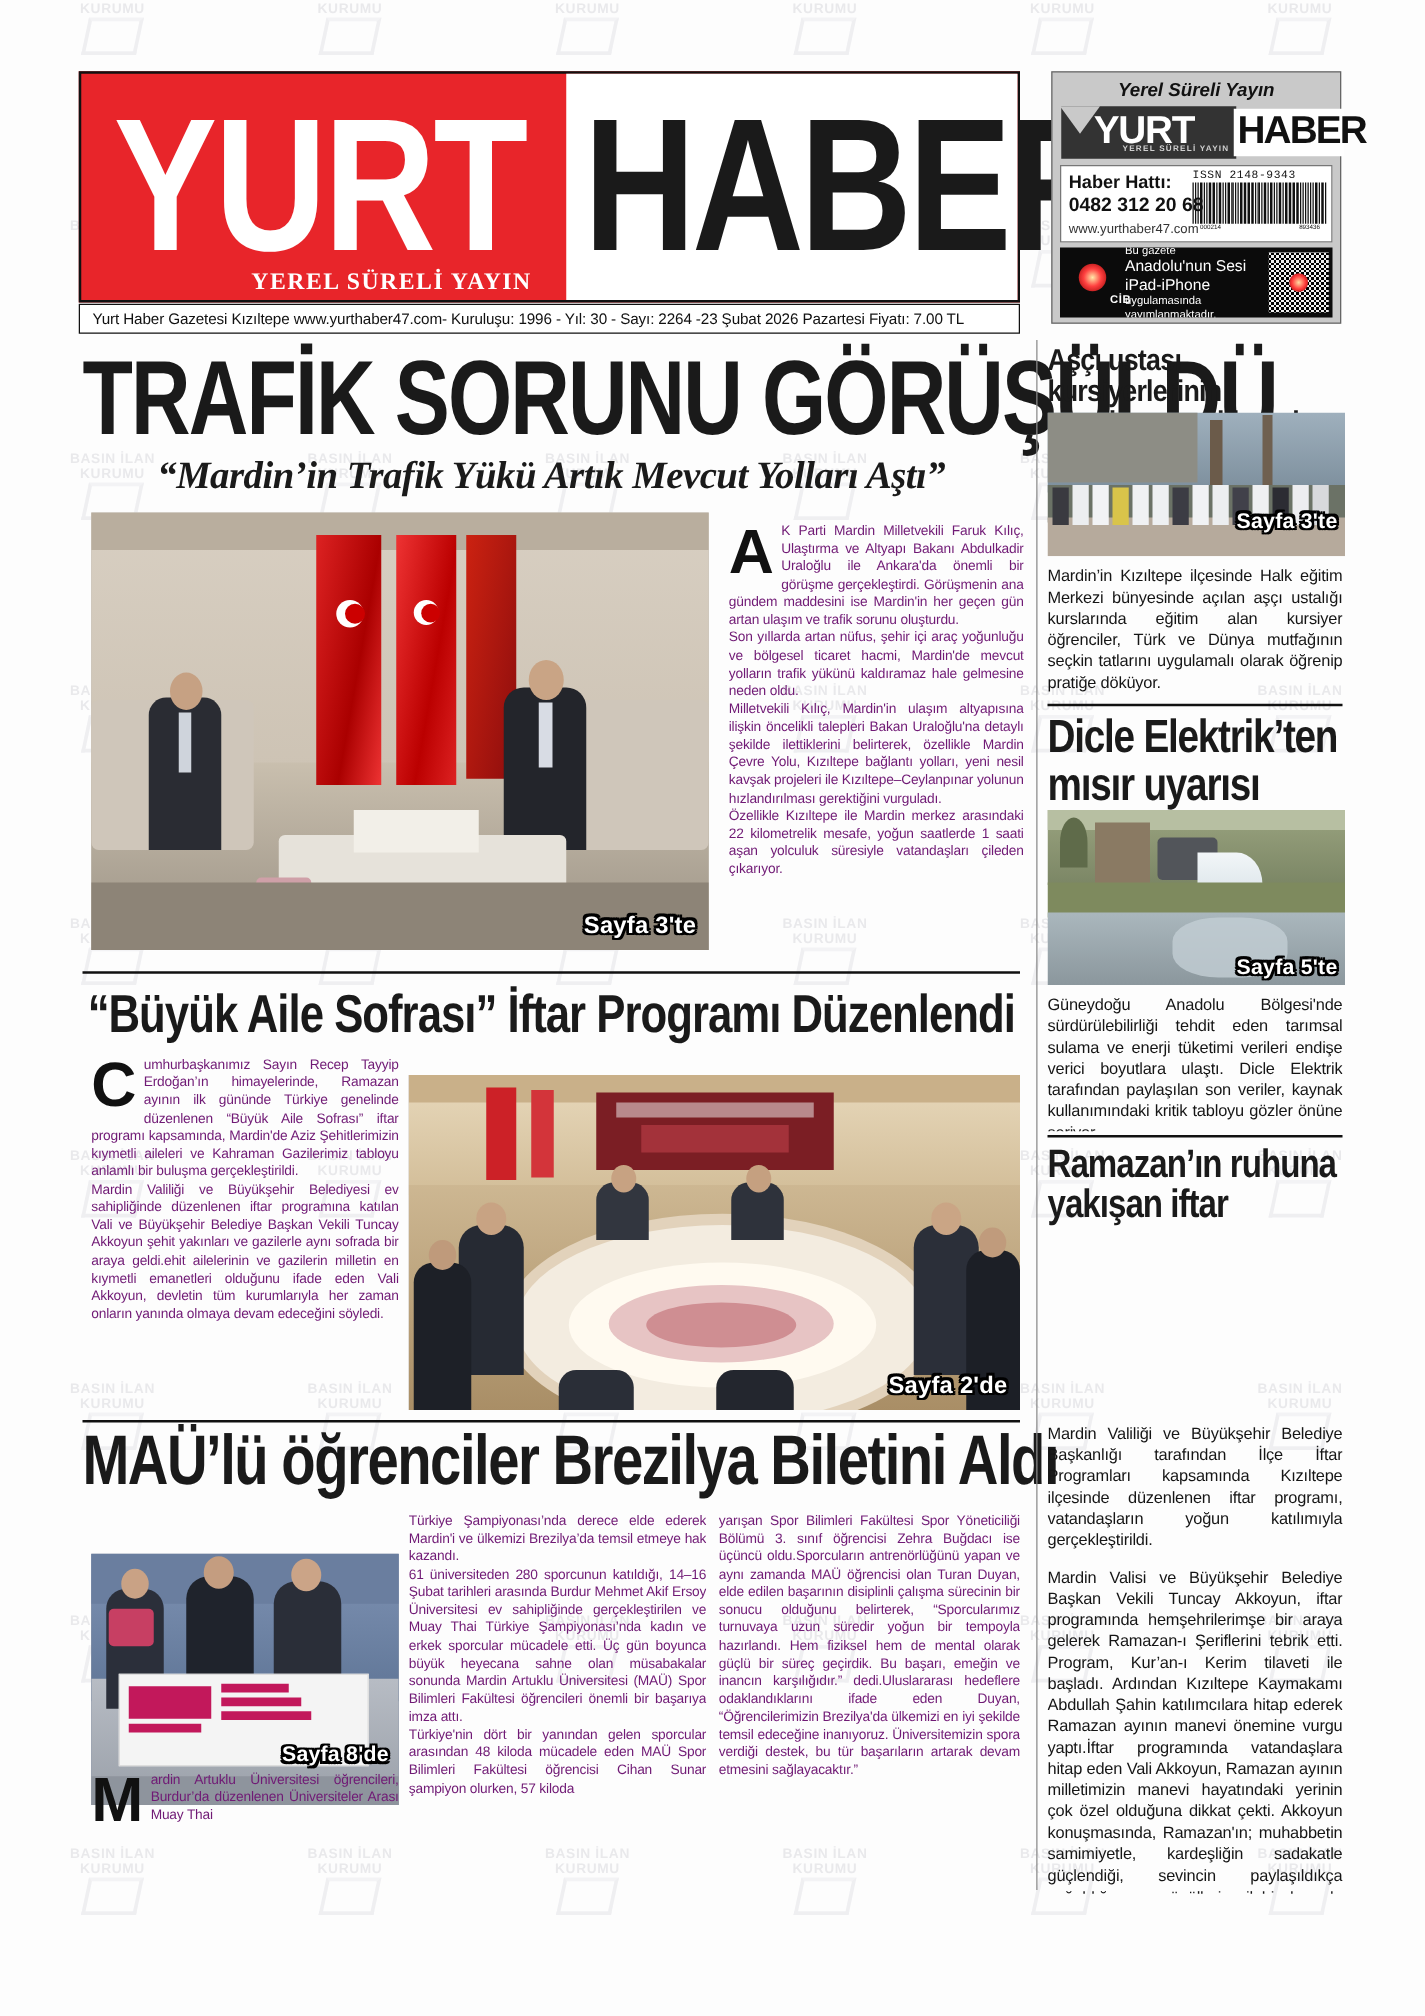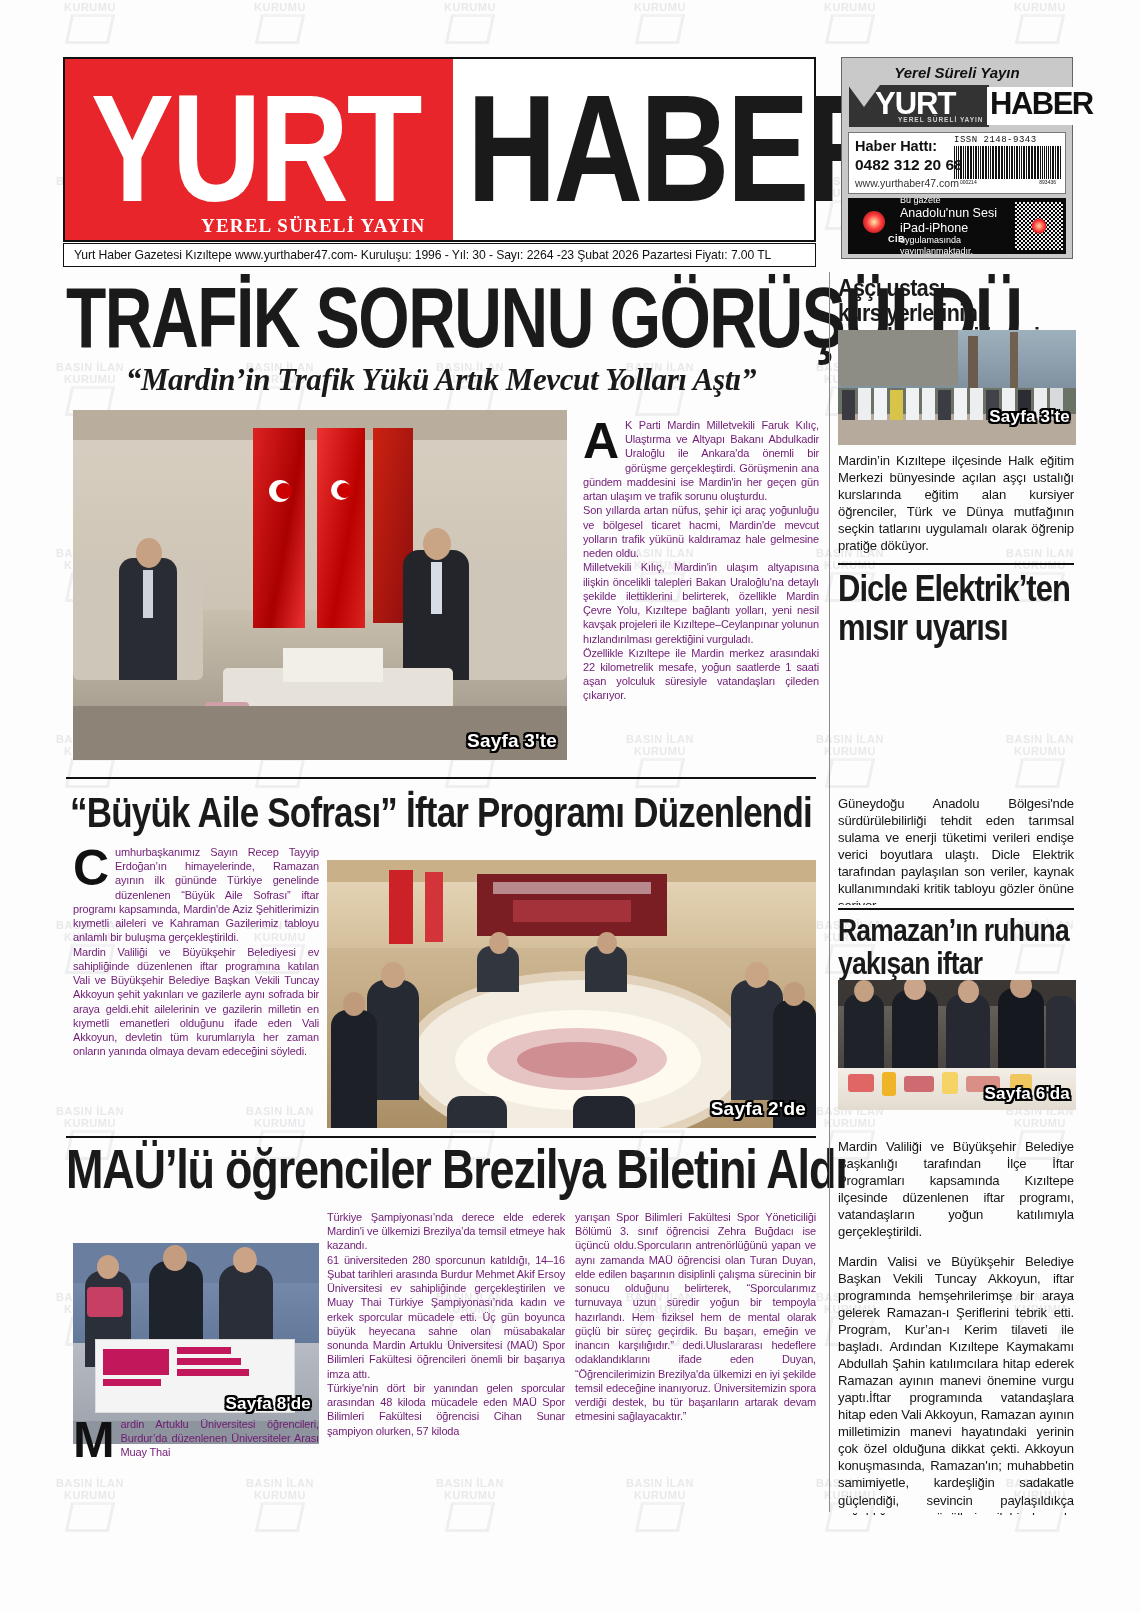--- a/index.html
+++ b/index.html
@@ -758,43 +758,34 @@
     <div class="ph" style="left:164px;top:58px;width:13px;height:32px;background:#eff0f2;"></div>
     <div class="ph" style="left:180px;top:60px;width:13px;height:30px;background:#2c2c33;"></div>
     <div class="ph" style="left:196px;top:58px;width:13px;height:32px;background:#ededf0;"></div>
     <div class="ph" style="left:212px;top:58px;width:13px;height:32px;background:#d8d9dc;"></div>
     <div class="sayfa-tag" style="right:6px; bottom:18px; font-size:17px;">Sayfa 3'te</div>
   </div>
   <div class="rr-text" style="top:452px; height:108px; overflow:hidden;">Mardin’in Kızıltepe ilçesinde Halk eğitim Merkezi bünyesinde açılan aşçı ustalığı kurslarında eğitim alan kursiyer öğrenciler, Türk ve Dünya mutfağının seçkin tatlarını uygulamalı olarak öğrenip pratiğe döküyor.</div>
   <div class="rule" style="left:838px; top:563px; width:236px; height:2px;"></div>
 
   <div class="rr-hl" style="top:570px; width:240px; font-size:31px; transform:scaleY(1.2); letter-spacing:-1px;">Dicle Elektrik’ten mısır uyarısı</div>
+  <div class="rr-photo" style="top:648px; width:238px; height:140px;">
+    <div class="ph" style="left:0;top:0;width:238px;height:60px;background:linear-gradient(#9aa37f,#7b8665);"></div>
+    <div class="ph" style="left:0;top:0;width:238px;height:16px;background:#b7bfa2;"></div>
+    <div class="ph" style="left:10px;top:6px;width:22px;height:40px;background:#5f6b4a;border-radius:50% 50% 0 0;"></div>
+    <div class="ph" style="left:38px;top:10px;width:44px;height:54px;background:#8a7a63;"></div>
+    <div class="ph" style="left:88px;top:22px;width:48px;height:34px;background:#52555a;border-radius:4px;"></div>
+    <div class="ph" style="left:120px;top:34px;width:52px;height:64px;background:linear-gradient(#f2f6f8,#c9d6dd);border-radius:0 40% 40% 0;"></div>
+    <div class="ph" style="left:0;top:58px;width:238px;height:28px;background:#7e8a5e;"></div>
+    <div class="ph" style="left:0;top:82px;width:238px;height:58px;background:linear-gradient(#aab7bd,#8b979d);"></div>
+    <div class="ph" style="left:100px;top:86px;width:92px;height:48px;background:#c3ced4;border-radius:40%;opacity:.8;"></div>
+    <div class="sayfa-tag" style="right:6px; bottom:4px; font-size:17px;">Sayfa 5'te</div>
+  </div>
   <div class="rr-text" style="top:795px; height:110px; overflow:hidden;">Güneydoğu Anadolu Bölgesi'nde sürdürülebilirliği tehdit eden tarımsal sulama ve enerji tüketimi verileri endişe verici boyutlara ulaştı. Dicle Elektrik tarafından paylaşılan son veriler, kaynak kullanımındaki kritik tabloyu gözler önüne seriyor.</div>
   <div class="rule" style="left:838px; top:908px; width:236px; height:2px;"></div>
 
   <div class="rr-hl" style="top:915px; width:240px; font-size:26.5px; transform:scaleY(1.2); letter-spacing:-.8px;">Ramazan’ın ruhuna yakışan iftar</div>
-  <div class="rr-photo" style="top:980px; width:238px; height:130px;">
-    <div class="ph" style="left:0;top:0;width:238px;height:92px;background:linear-gradient(#6e6a62,#474441);"></div>
-    <div class="ph" style="left:0;top:0;width:238px;height:26px;background:#3a3734;"></div>
-    <div class="ph" style="left:6px;top:14px;width:40px;height:78px;background:#20222a;border-radius:14px 14px 0 0;"></div>
-    <div class="ph" style="left:16px;top:0px;width:20px;height:22px;border-radius:50%;background:#c4a083;"></div>
-    <div class="ph" style="left:54px;top:10px;width:46px;height:82px;background:#1b1d25;border-radius:16px 16px 0 0;"></div>
-    <div class="ph" style="left:66px;top:-4px;width:22px;height:24px;border-radius:50%;background:#caa58a;"></div>
-    <div class="ph" style="left:108px;top:14px;width:44px;height:78px;background:#262931;border-radius:16px 16px 0 0;"></div>
-    <div class="ph" style="left:120px;top:0px;width:21px;height:23px;border-radius:50%;background:#c8a286;"></div>
-    <div class="ph" style="left:160px;top:8px;width:46px;height:84px;background:#16181f;border-radius:16px 16px 0 0;"></div>
-    <div class="ph" style="left:172px;top:-6px;width:22px;height:24px;border-radius:50%;background:#c19b7f;"></div>
-    <div class="ph" style="left:208px;top:16px;width:30px;height:76px;background:#2b2e37;border-radius:12px 12px 0 0;"></div>
-    <div class="ph" style="left:0;top:88px;width:238px;height:42px;background:linear-gradient(#f3eee6,#e2dbd0);"></div>
-    <div class="ph" style="left:10px;top:94px;width:26px;height:18px;background:#e06666;border-radius:3px;"></div>
-    <div class="ph" style="left:44px;top:92px;width:14px;height:24px;background:#f0b429;border-radius:3px;"></div>
-    <div class="ph" style="left:66px;top:96px;width:30px;height:16px;background:#ce6b70;border-radius:3px;"></div>
-    <div class="ph" style="left:104px;top:92px;width:16px;height:22px;background:#f6d365;border-radius:3px;"></div>
-    <div class="ph" style="left:128px;top:96px;width:34px;height:16px;background:#d98f86;border-radius:3px;"></div>
-    <div class="ph" style="left:172px;top:94px;width:22px;height:20px;background:#efc75e;border-radius:3px;"></div>
-    <div class="sayfa-tag" style="right:6px; bottom:6px; font-size:17px;">Sayfa 6'da</div>
-  </div>
   <div class="rr-text" style="top:1125px; height:390px; overflow:hidden;">
       <p>Mardin Valiliği ve Büyükşehir Belediye Başkanlığı tarafından İlçe İftar Programları kapsamında Kızıltepe ilçesinde düzenlenen iftar programı, vatandaşların yoğun katılımıyla gerçekleştirildi.</p>
       <p>Mardin Valisi ve Büyükşehir Belediye Başkan Vekili Tuncay Akkoyun, iftar programında hemşehrilerimşe bir araya gelerek Ramazan-ı Şeriflerini tebrik etti. Program, Kur’an-ı Kerim tilaveti ile başladı. Ardından Kızıltepe Kaymakamı Abdullah Şahin katılımcılara hitap ederek Ramazan ayının manevi önemine vurgu yaptı.İftar programında vatandaşlara hitap eden Vali Akkoyun, Ramazan ayının milletimizin manevi hayatındaki yerinin çok özel olduğuna dikkat çekti. Akkoyun konuşmasında, Ramazan'ın; muhabbetin samimiyetle, kardeşliğin sadakatle güçlendiği, sevincin paylaşıldıkça çoğaldığı ve gönüllerin ilahi huzurla aydınlandığını söyledi.</p>
     </div>
 
 </div>
 
 </body></html>

